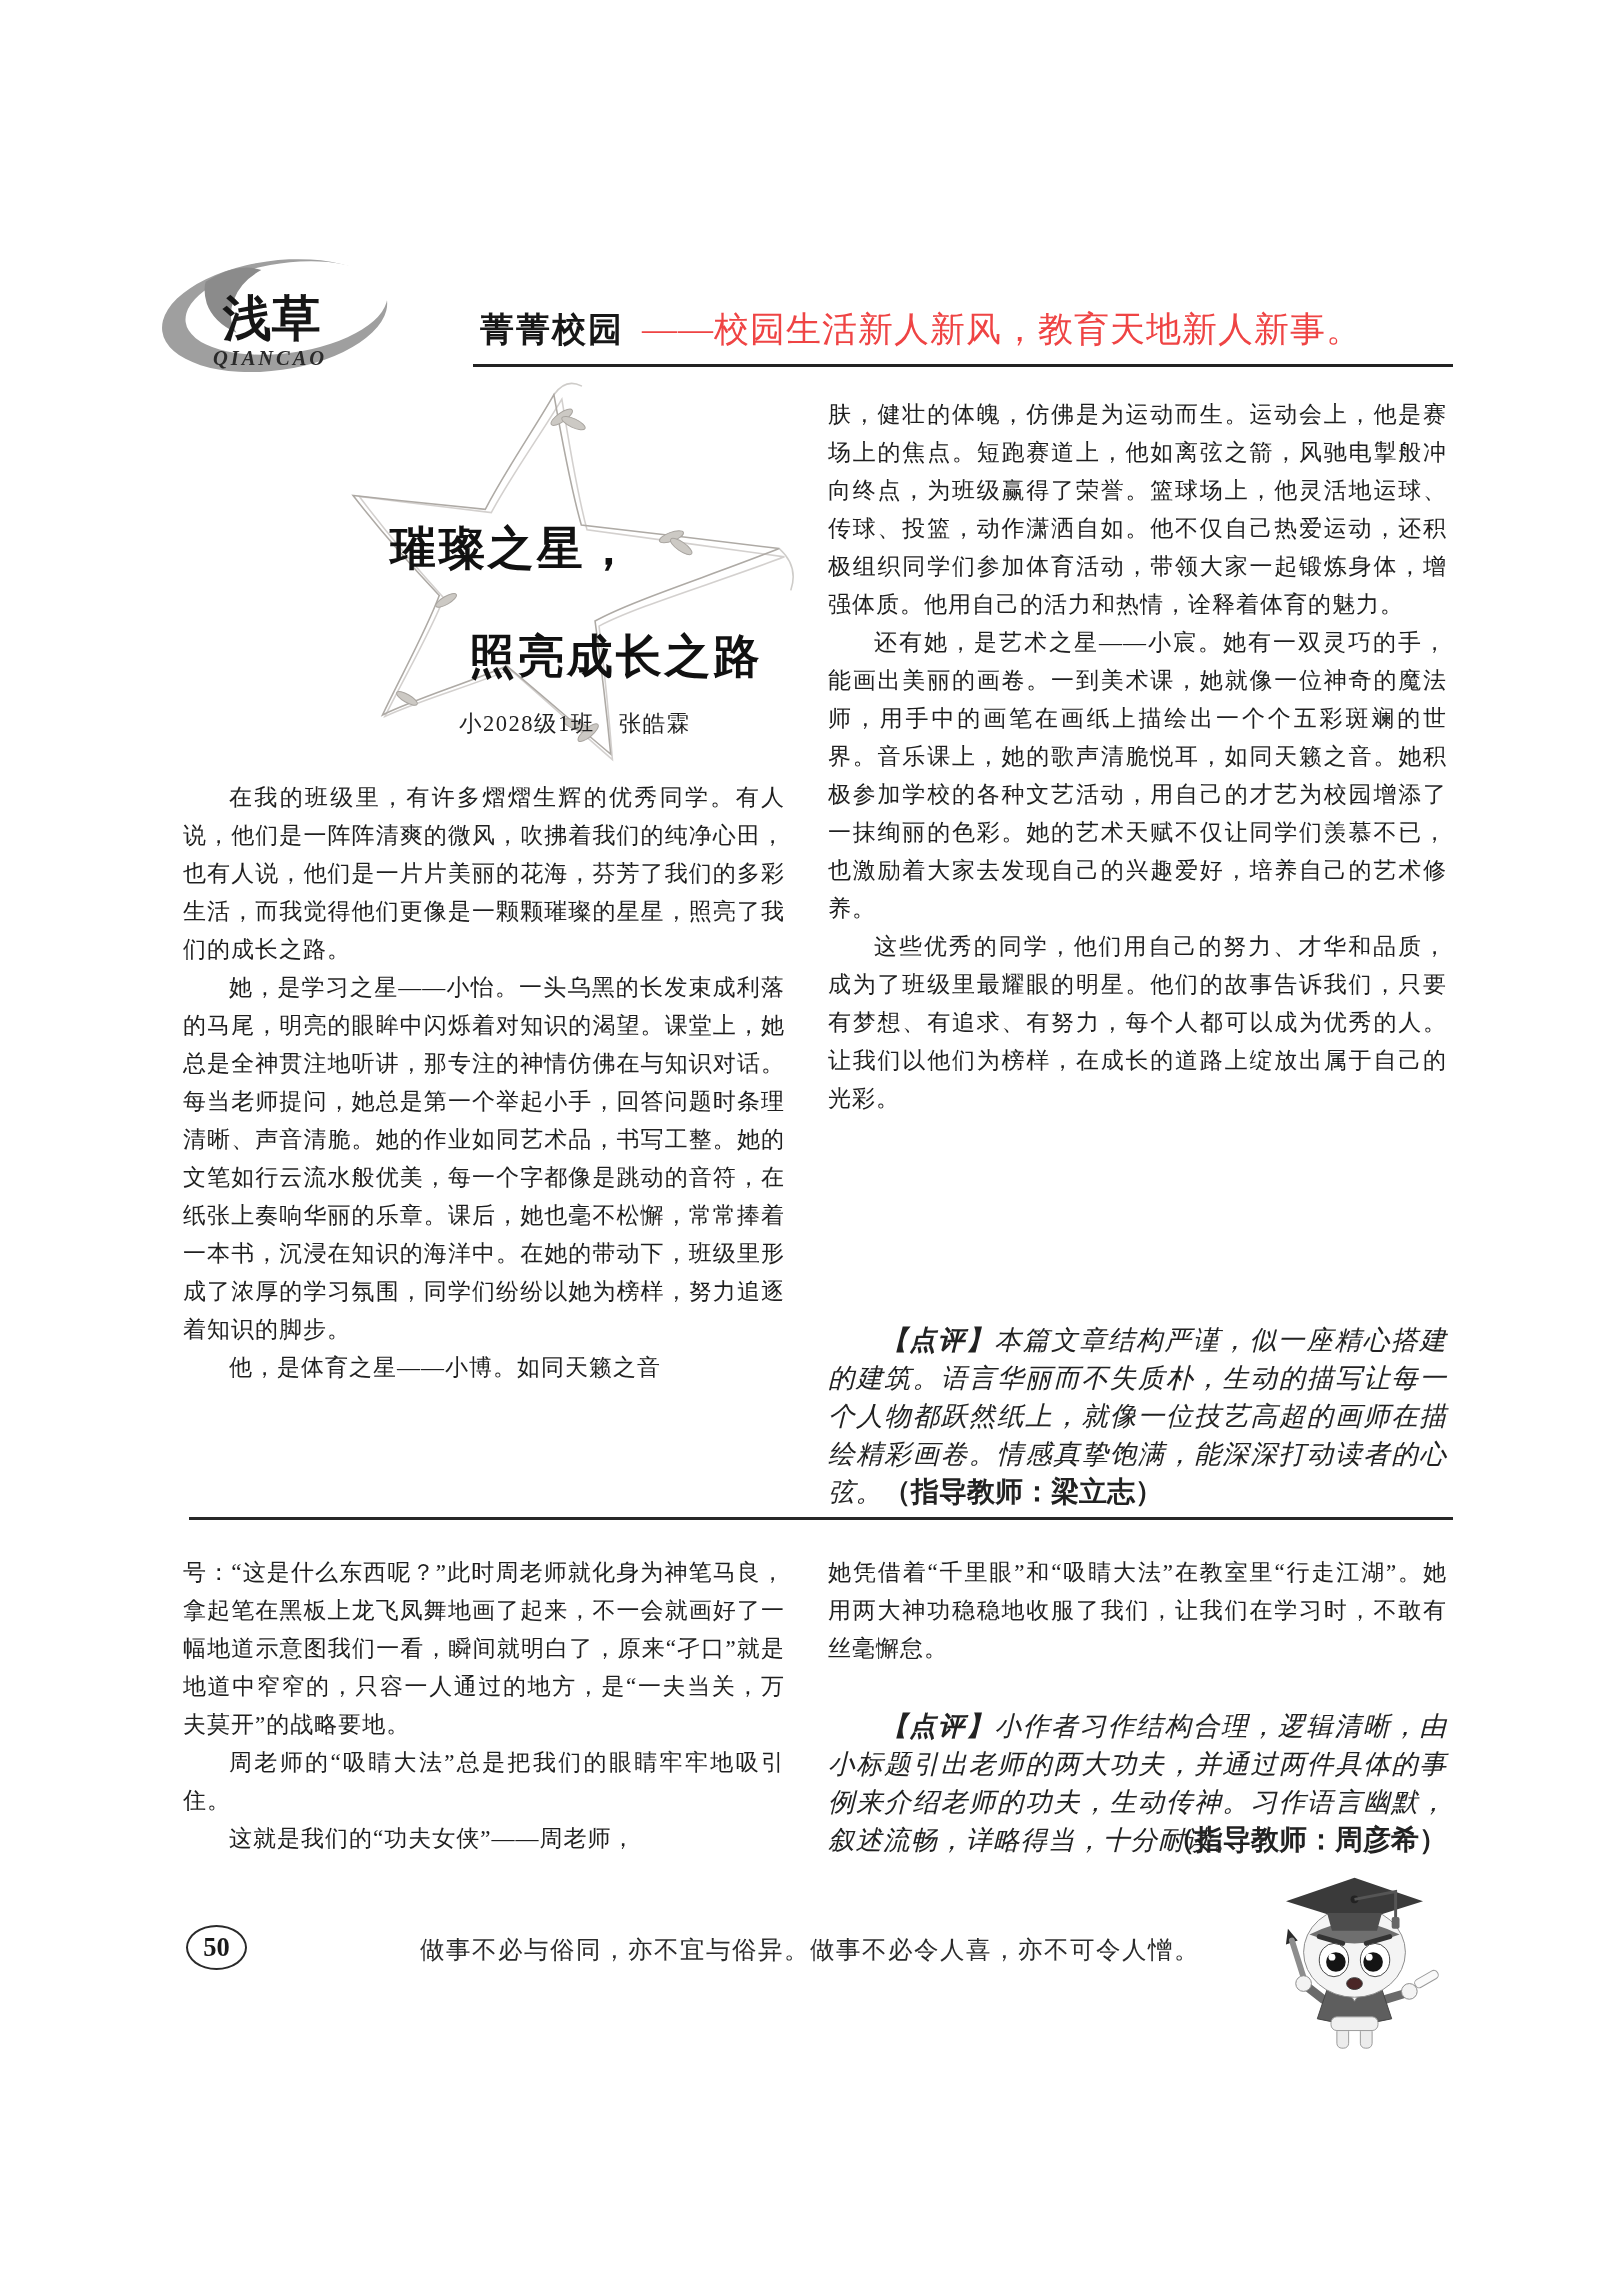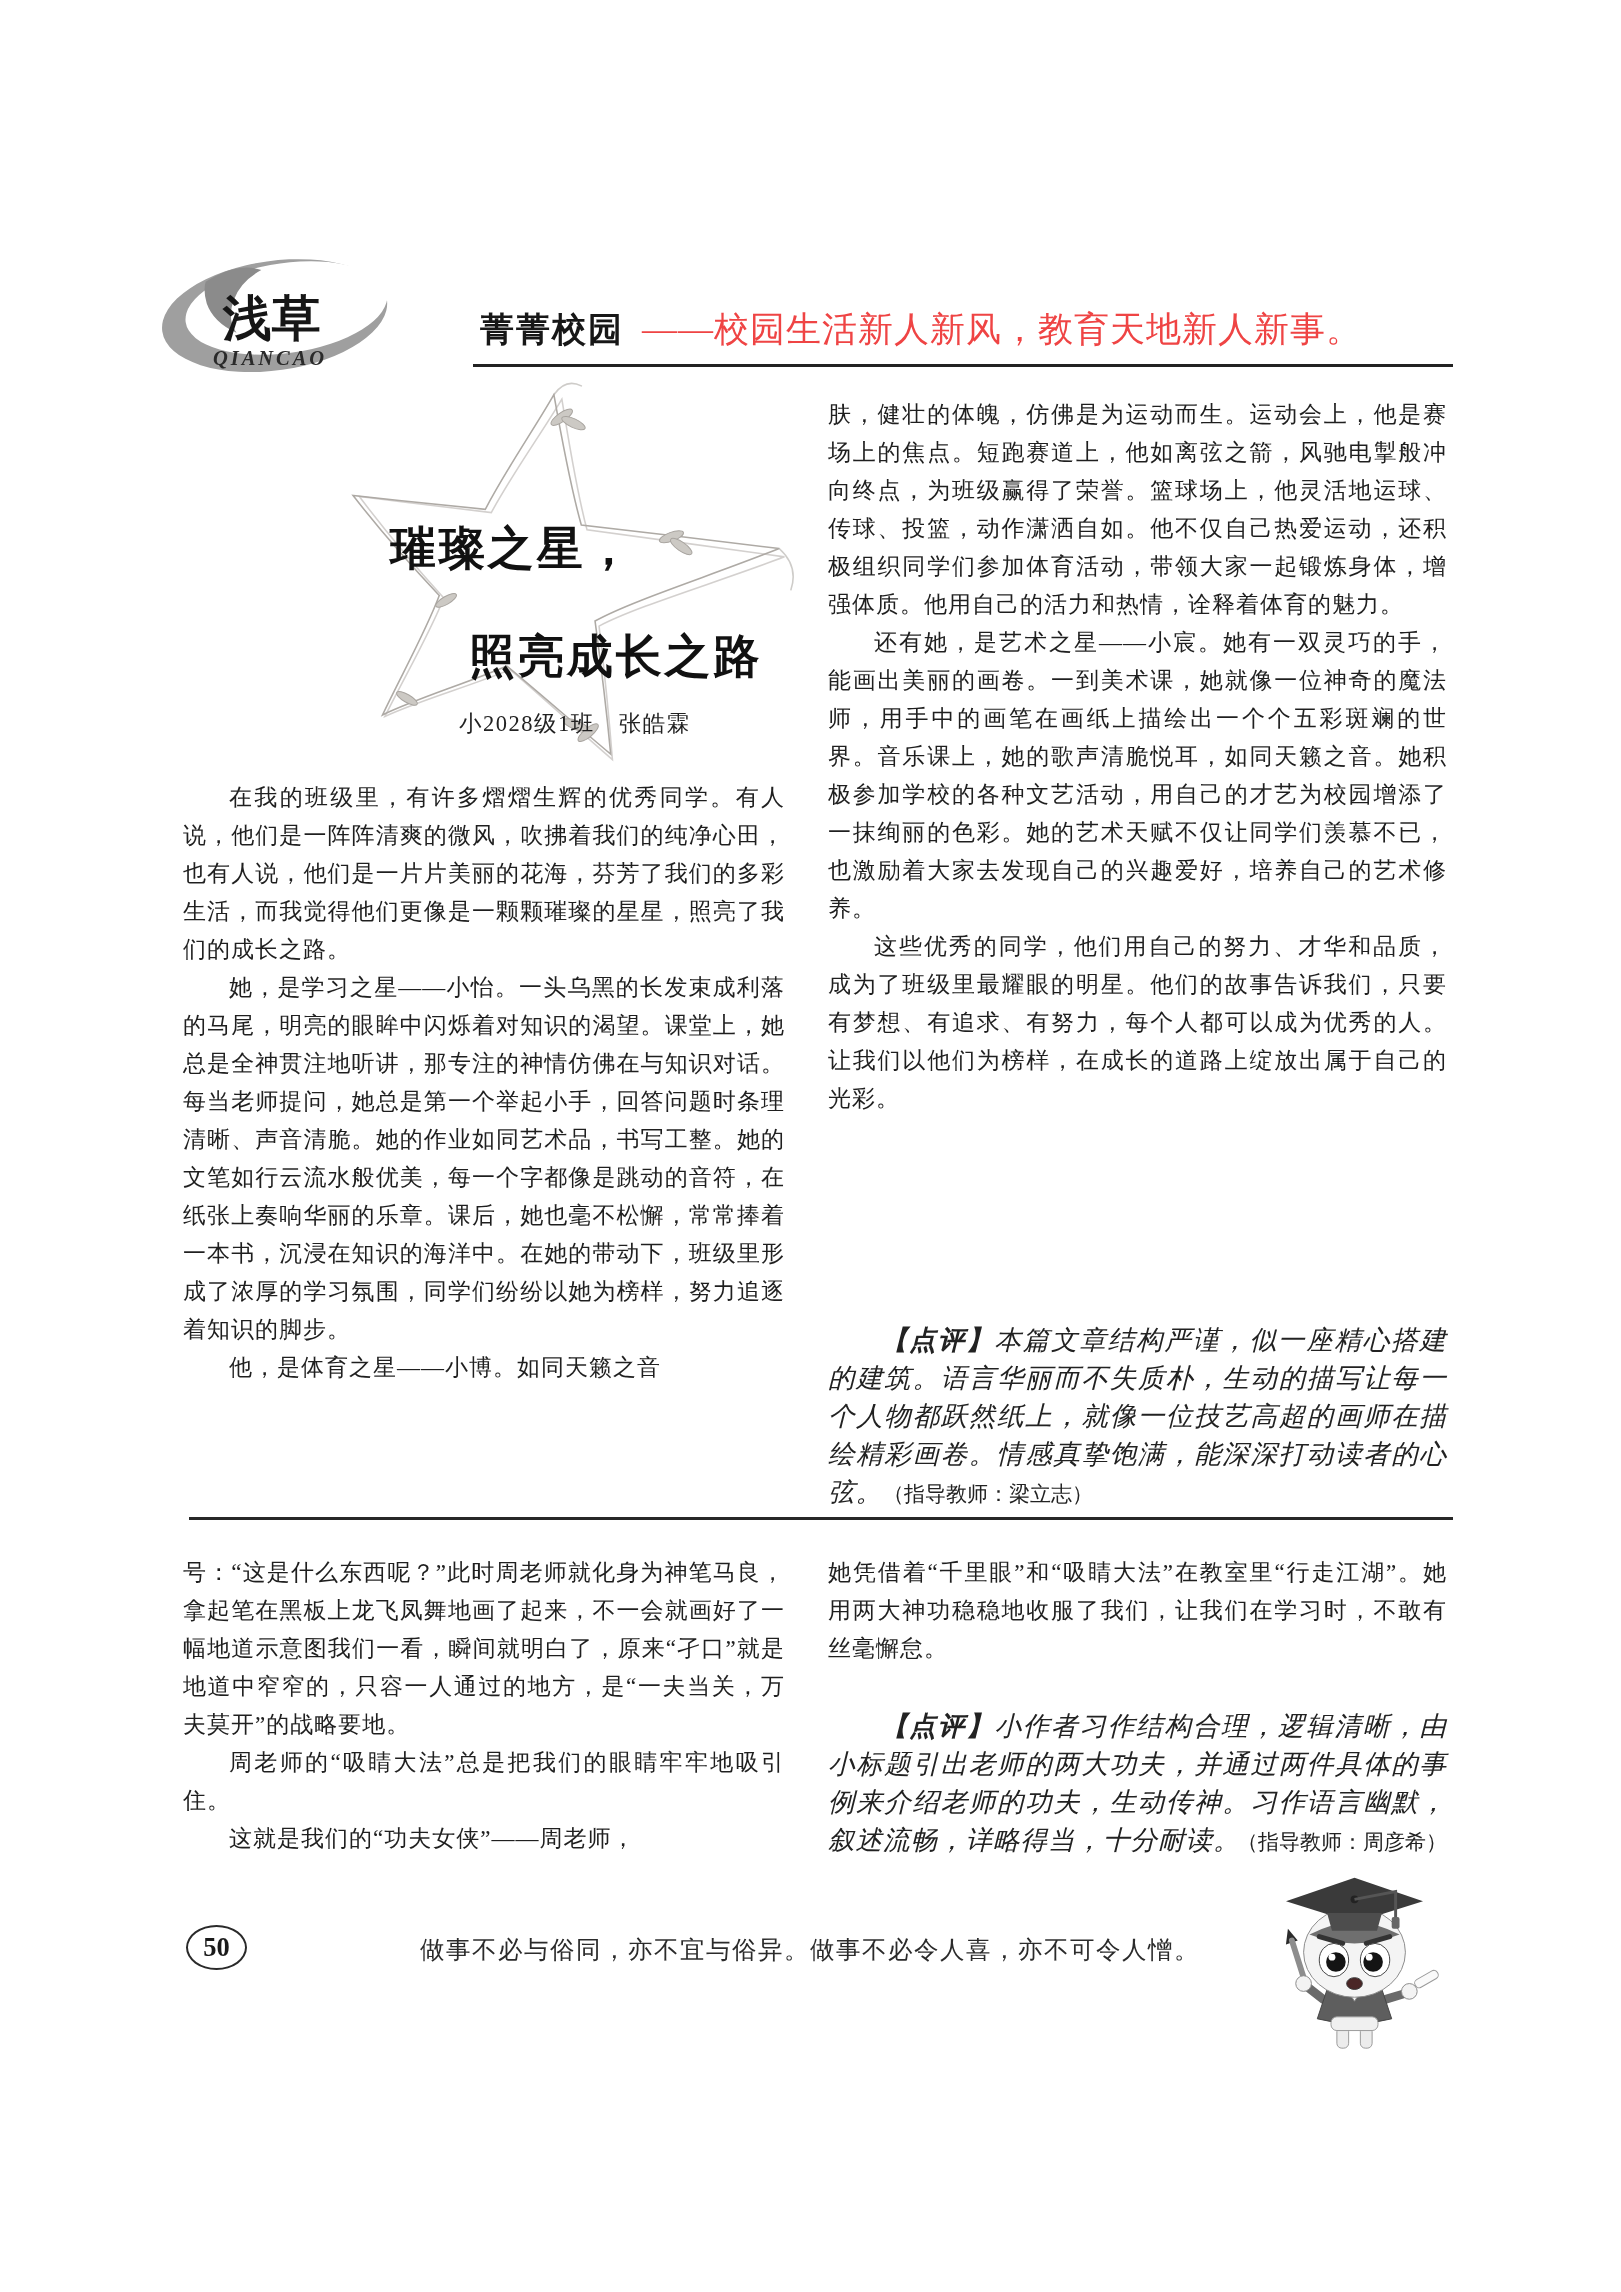--- a/index.html
+++ b/index.html
@@ -25,21 +25,21 @@
   .title-l2{left:469px; top:626px;}
   .byline{left:459px; top:708px; font-size:22.5px; letter-spacing:1.5px; color:#222; white-space:nowrap;}
 
   
   .body-text{font-size:23px; line-height:38px; text-align:justify; letter-spacing:1px; color:#1f1f1f;}
   .indent{text-indent:2em;}
   .col-left-1 {left:183px; top:779px;  width:602px;}
   .col-right-1{left:828px; top:396px;  width:619px;}
   .comment{font-style:italic; font-size:26.5px; line-height:38px; text-align:justify; letter-spacing:1px; color:#222;}
   .comment .label{font-weight:bold;}
-  .teacher{font-style:normal; font-weight:normal; font-family:"Liberation Sans","DejaVu Sans",sans-serif; font-size:21px; letter-spacing:0;}
+  .teacher{font-style:normal; font-weight:bold; font-family:"Liberation Sans","DejaVu Sans",sans-serif; font-size:28px; letter-spacing:0;}
   .comment-1{left:828px; top:1321px; width:619px;}
 
   .divider{left:189px; top:1517px; width:1264px; height:2.9px; background:#282828;}
 
   .col-left-2 {left:183px; top:1554px; width:602px;}
   .col-right-2{left:828px; top:1554px; width:619px;}
   .comment-2{left:828px; top:1707px; width:619px;}
   .teacher-line{text-align:right; margin-top:-38px;}
 
   

